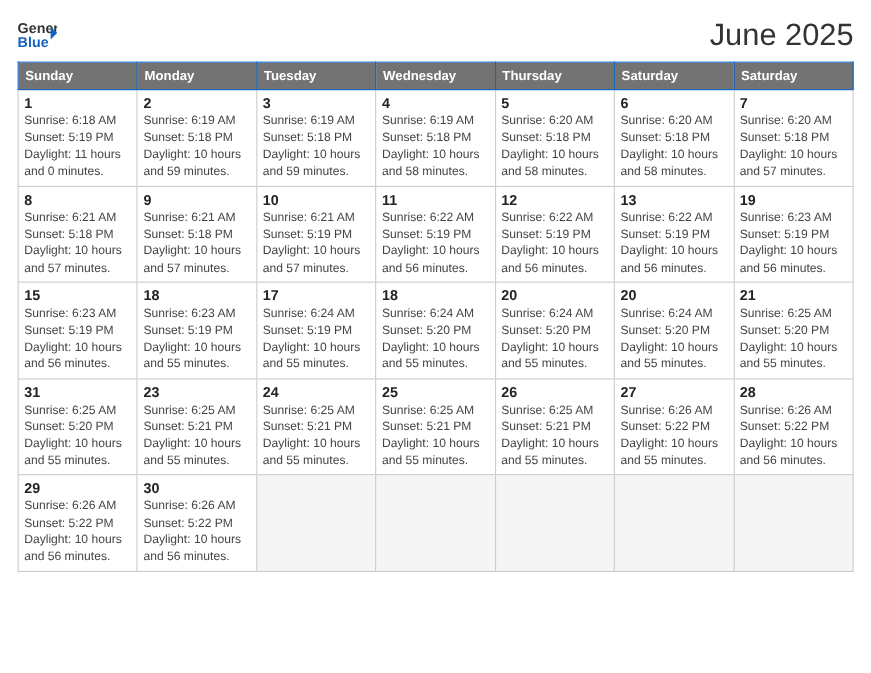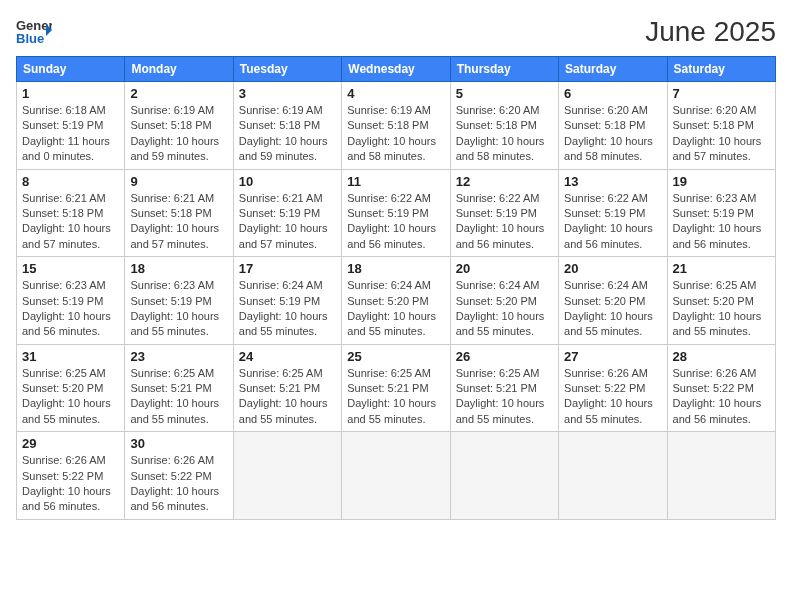--- a/index.html
+++ b/index.html
@@ -35,21 +35,21 @@
     .subtitle {
       font-size: 13px;
       color: #555;
     }
     .calendar {
       width: 100%;
       border-collapse: collapse;
       font-size: 10.5px;
     }
     .calendar th {
-      background: #3b82f6;
+      background: #737373;
       color: #fff;
       padding: 5px 6px;
       text-align: left;
       font-size: 12px;
       font-weight: bold;
       border: 1px solid #1565c0;
       margin-left: 26px;
     }
     .calendar td {
       border: 1px solid #ccc;

